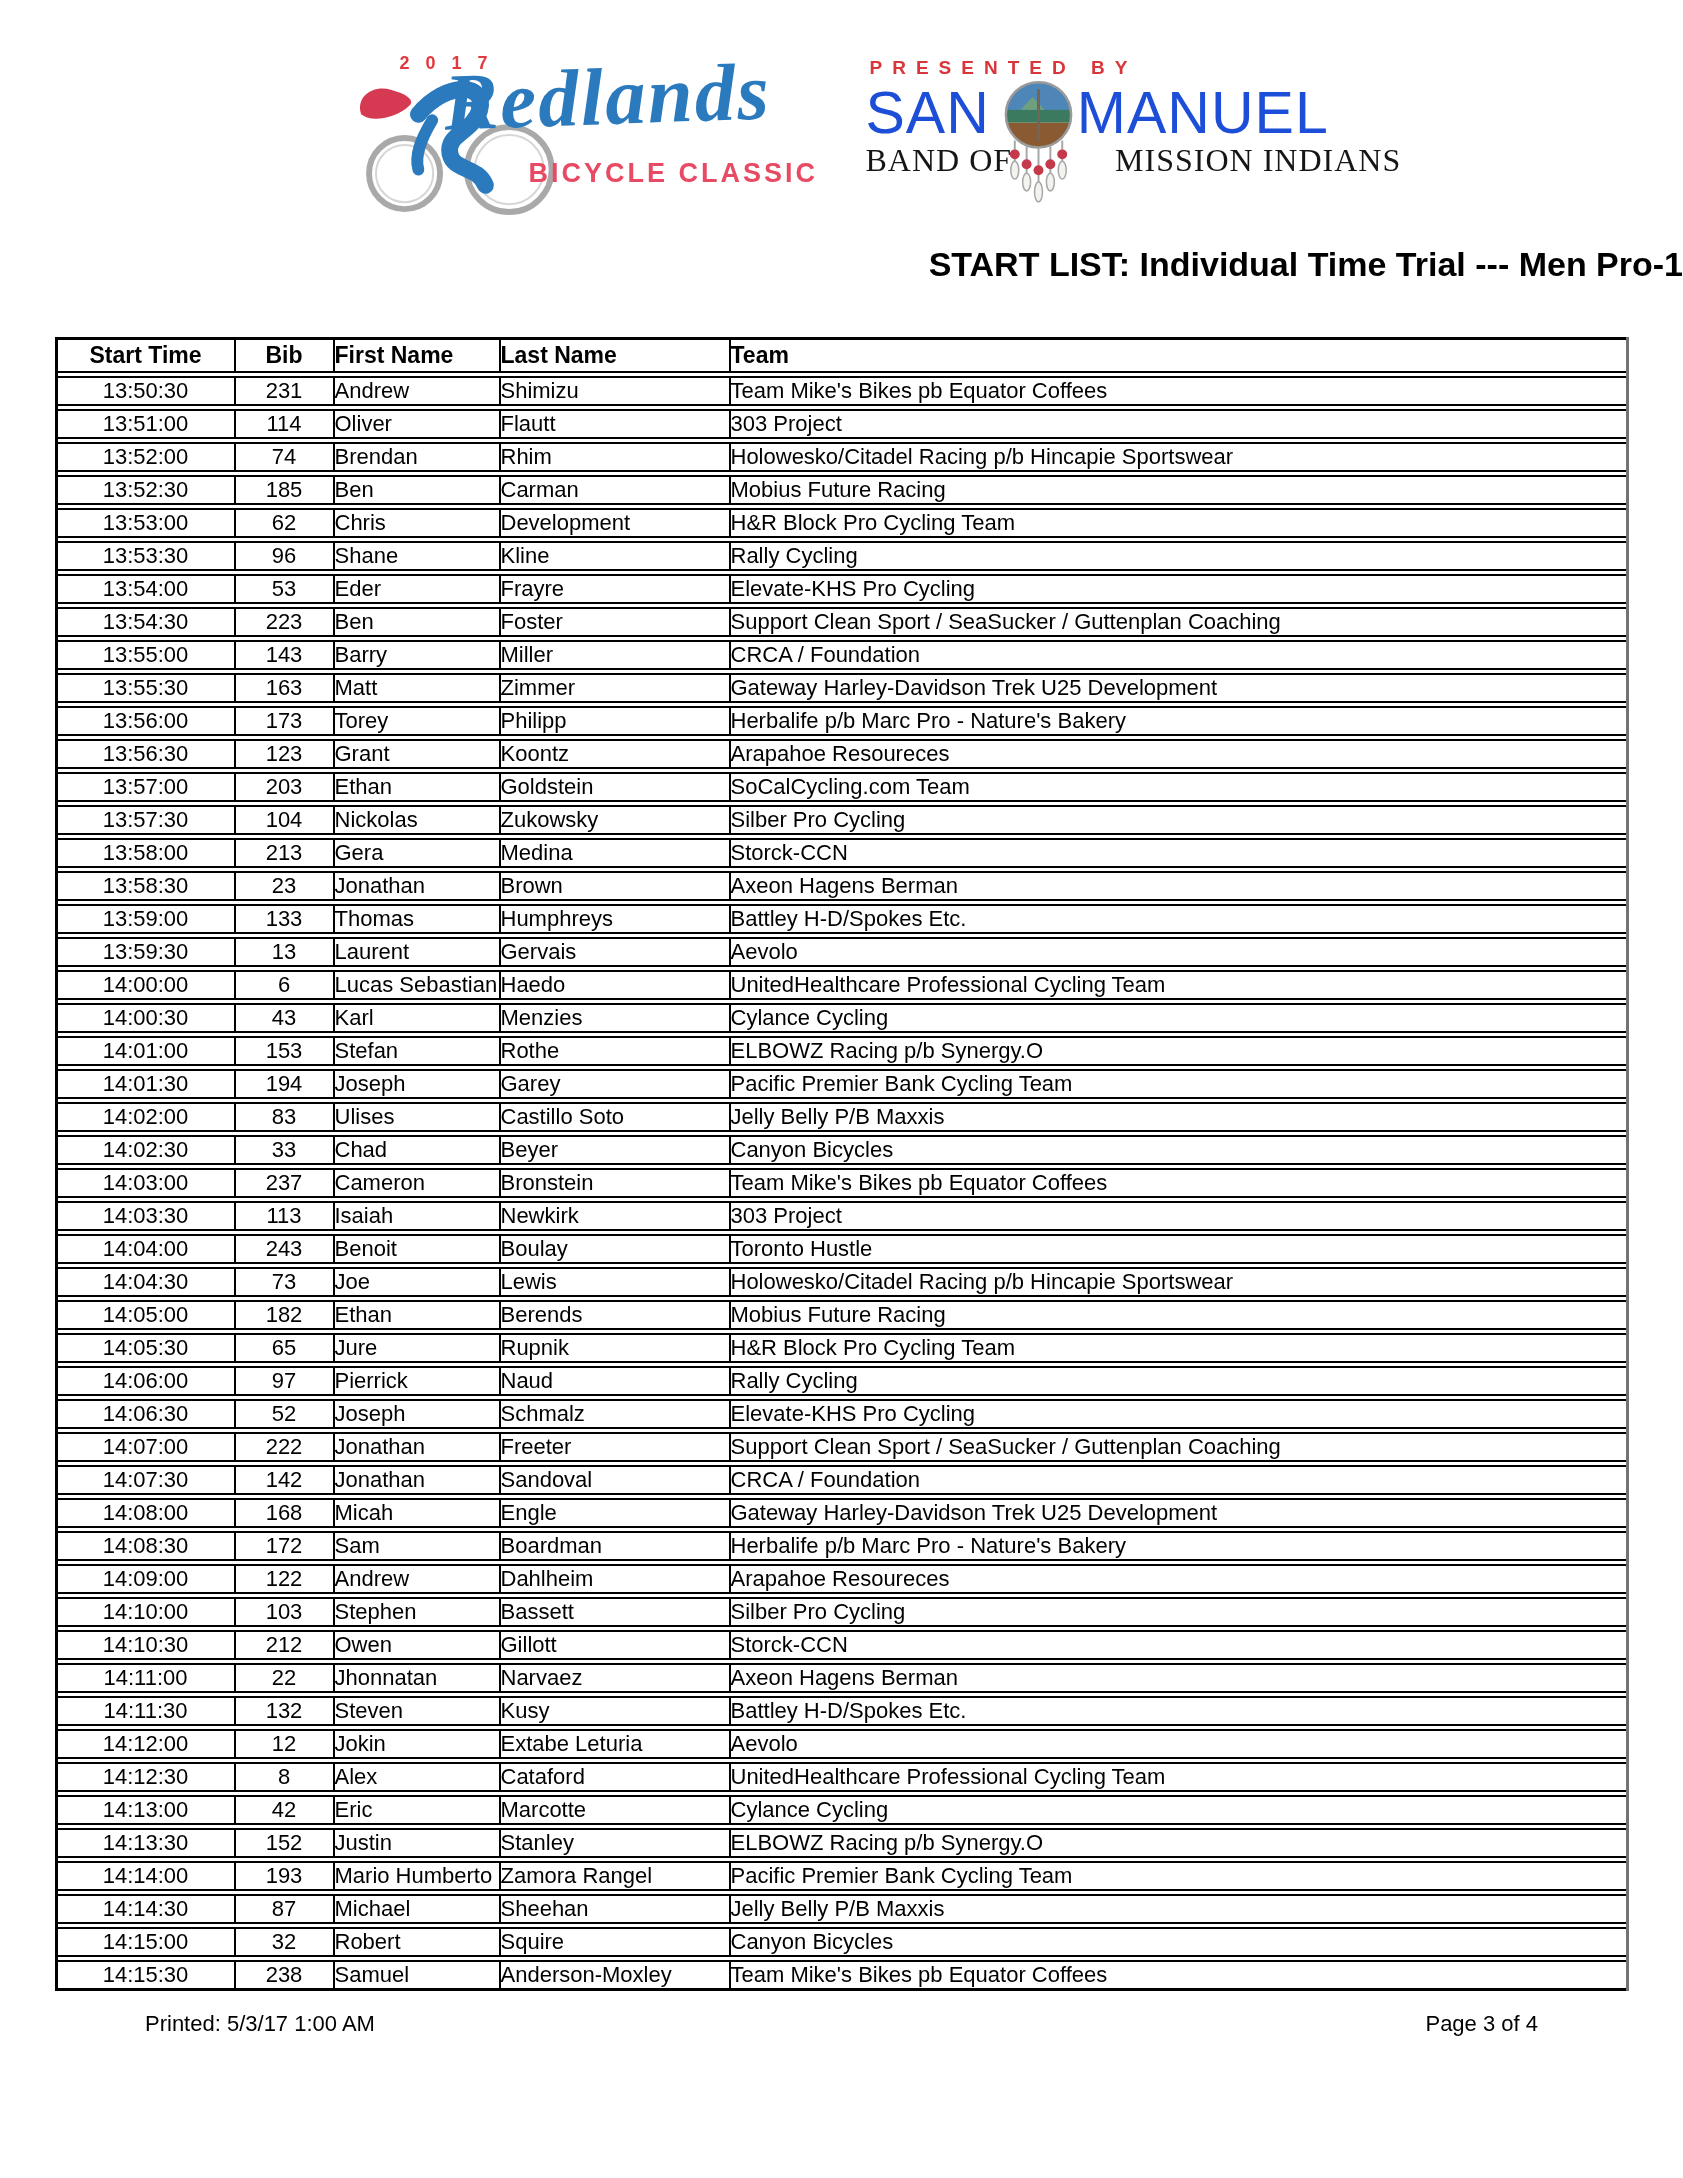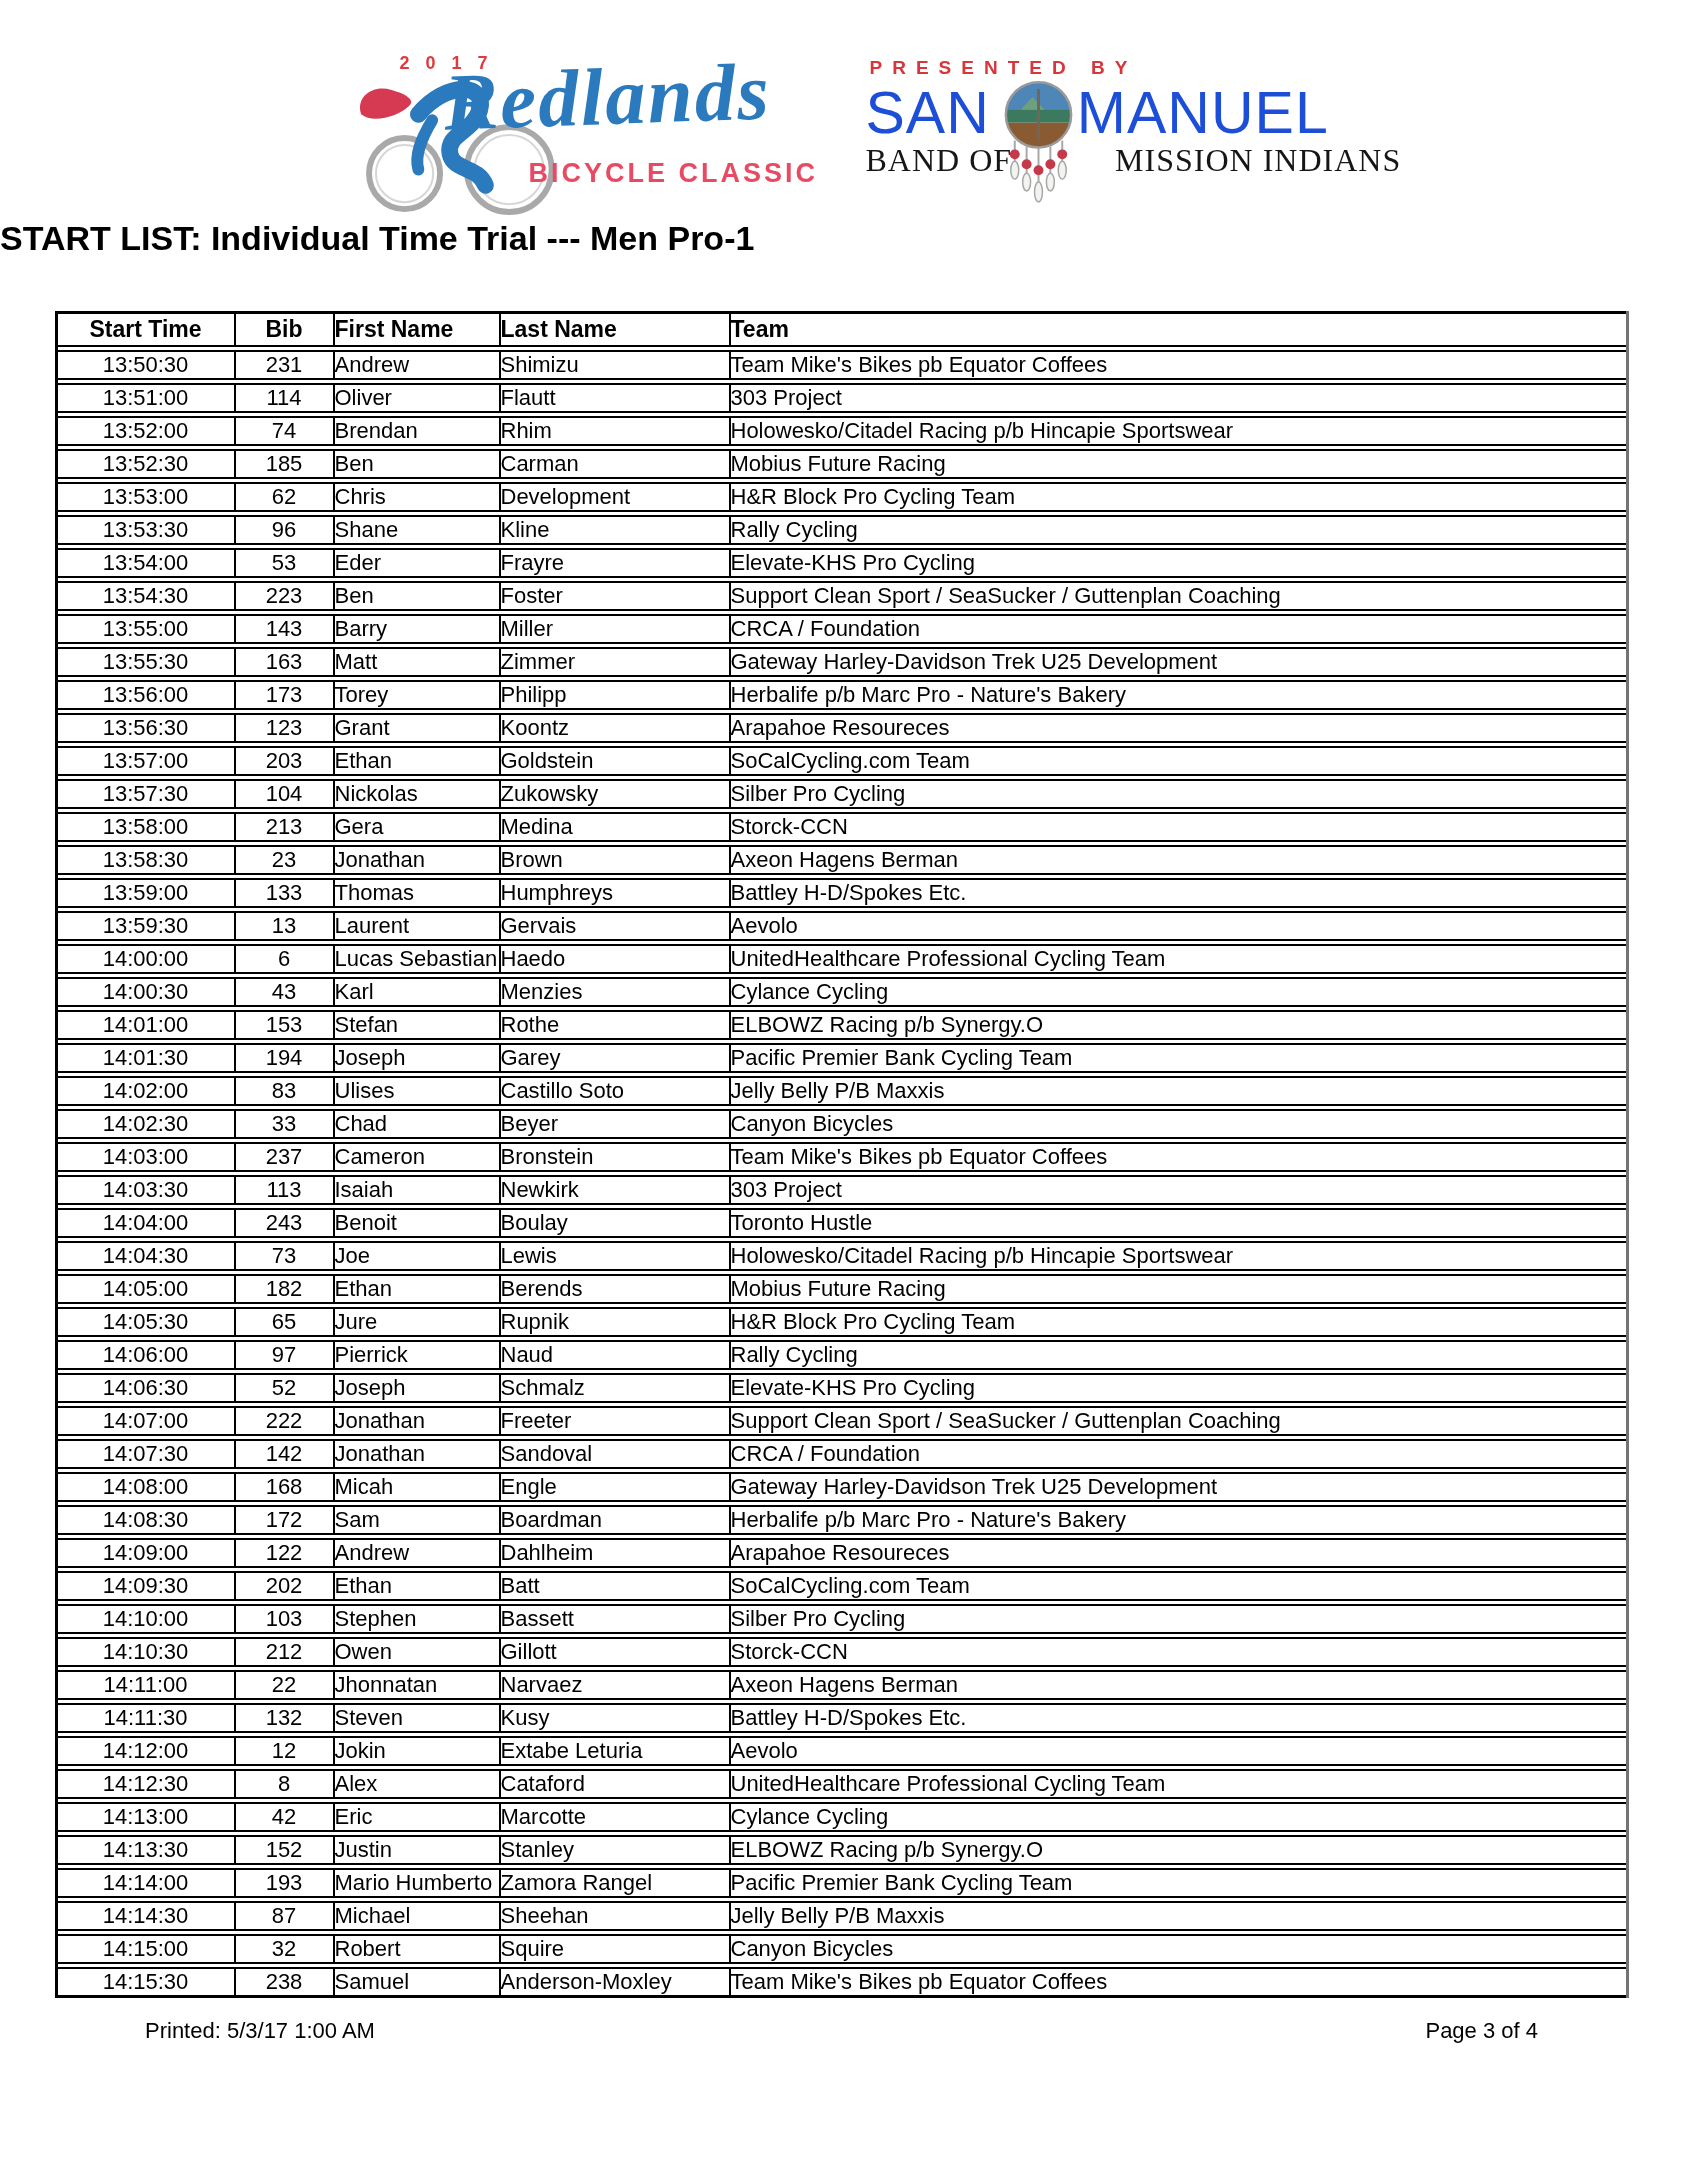--- a/index.html
+++ b/index.html
@@ -38,21 +38,21 @@
   .sm-gap1{display:inline-block;width:87px;}
   .sm-line2{
     position:absolute;left:0px;top:91px;display:flex;align-items:center;
     font-family:"Liberation Serif", serif;font-size:32px;letter-spacing:1px;
     color:#161616;white-space:nowrap;
   }
   .sm-gap2{display:inline-block;width:103px;}
   .emblem-svg{position:absolute;left:127px;top:26px;}
   
   .doc-title{
-    text-align:left;font-size:34px;font-weight:bold;letter-spacing:0px;
+    margin-top:26px;text-align:right;font-size:34px;font-weight:bold;letter-spacing:0px;
   }
   
   .tablewrap{
     width:1574px;margin:53px auto 0 auto;
     border-left:3px solid #000;border-right:3px solid #737373;
     box-sizing:border-box;overflow:hidden;
   }
   table.startlist{
     width:100%;table-layout:fixed;border-collapse:separate;border-spacing:0 3px;
     margin:-3px 0;font-size:22px;
@@ -436,27 +436,20 @@
             <td class="c-team">Herbalife p/b Marc Pro - Nature's Bakery</td>
           </tr>
           <tr>
             <td class="c-time">14:09:00</td>
             <td class="c-bib">122</td>
             <td class="c-first">Andrew</td>
             <td class="c-last">Dahlheim</td>
             <td class="c-team">Arapahoe Resoureces</td>
           </tr>
           <tr>
-            <td class="c-time">14:09:30</td>
-            <td class="c-bib">202</td>
-            <td class="c-first">Ethan</td>
-            <td class="c-last">Batt</td>
-            <td class="c-team">SoCalCycling.com Team</td>
-          </tr>
-          <tr>
             <td class="c-time">14:10:00</td>
             <td class="c-bib">103</td>
             <td class="c-first">Stephen</td>
             <td class="c-last">Bassett</td>
             <td class="c-team">Silber Pro Cycling</td>
           </tr>
           <tr>
             <td class="c-time">14:10:30</td>
             <td class="c-bib">212</td>
             <td class="c-first">Owen</td>

